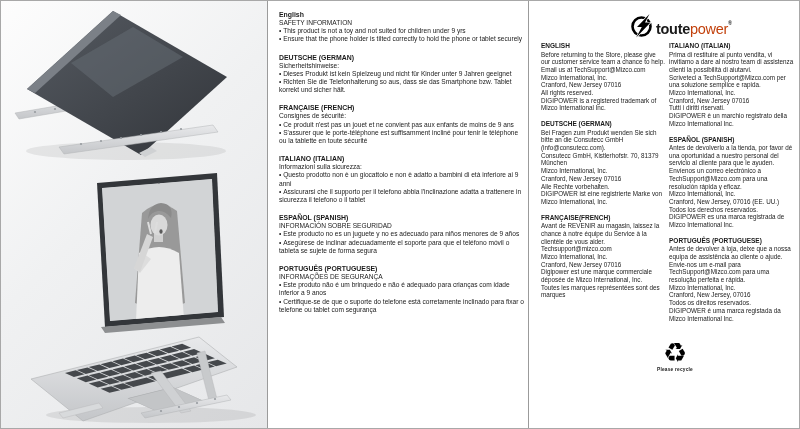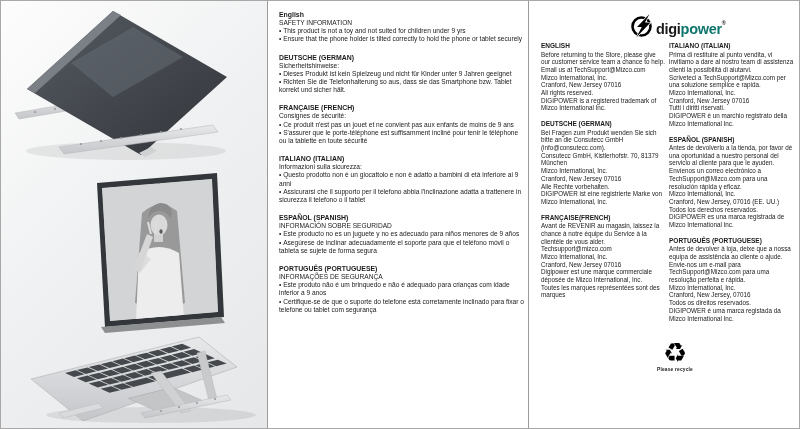--- a/index.html
+++ b/index.html
@@ -23,21 +23,21 @@
   .sec .sub{margin:0;}
   .sec .b{margin:0;}
   .sec .b::before{content:"\2022\00a0";}
   
   .divider-v{position:absolute;top:0;bottom:0;width:1px;background:#9b9b9b;}
   
   .logo{position:absolute;left:629px;top:10px;display:flex;align-items:center;}
   .logo svg{display:block;margin-right:2px;}
   .logo .word{font-size:14.5px;letter-spacing:-.3px;line-height:24px;white-space:nowrap;}
   .logo .w-bold{font-weight:bold;}
-  .logo .w-light{font-weight:bold;color:#0f766e;}
+  .logo .w-light{font-weight:normal;color:#c2410c;}
   .logo .reg{font-size:5.5px;vertical-align:9px;font-weight:bold;}
   
   .support{position:absolute;top:41px;width:125px;font-size:6.3px;line-height:7.7px;}
   .support.colL{left:540px;}
   .support.colR{left:668px;}
   .support .sec{margin-bottom:8px;}
   .support .sec h3{font-size:6.5px;line-height:8.5px;}
   .support .line{margin:0;}
   
   .recycle{position:absolute;left:655px;top:338px;width:38px;text-align:center;}
@@ -212,21 +212,21 @@
     </div>
   </div>
 
   <div class="divider-v" style="left:527px"></div>
 
   <div class="logo">
     <svg width="24" height="24" viewBox="0 0 24 24">
       <circle cx="11.5" cy="12.5" r="9" fill="none" stroke="#000" stroke-width="2.6"></circle>
       <path d="M19.5,0 L7,13 L11.8,13 L6.2,23.5 L20.5,8.6 L15,8.6 Z" fill="#000" stroke="#fff" stroke-width="1.4" paint-order="stroke"></path>
     </svg>
-    <span class="word"><b class="w-bold">digi</b><span class="w-light">power</span><span class="reg">®</span></span>
+    <span class="word"><b class="w-bold">toute</b><span class="w-light">power</span><span class="reg">®</span></span>
   </div>
 
   <div class="support colL">
     <div class="sec">
       <h3>ENGLISH</h3>
       <div class="line">Before returning to the Store, please give our customer service team a chance to help.</div>
       <div class="line">Email us at TechSupport@Mizco.com</div>
       <div class="line">Mizco International, Inc.</div>
       <div class="line">Cranford, New Jersey 07016</div>
       <div class="line">All rights reserved.</div>

